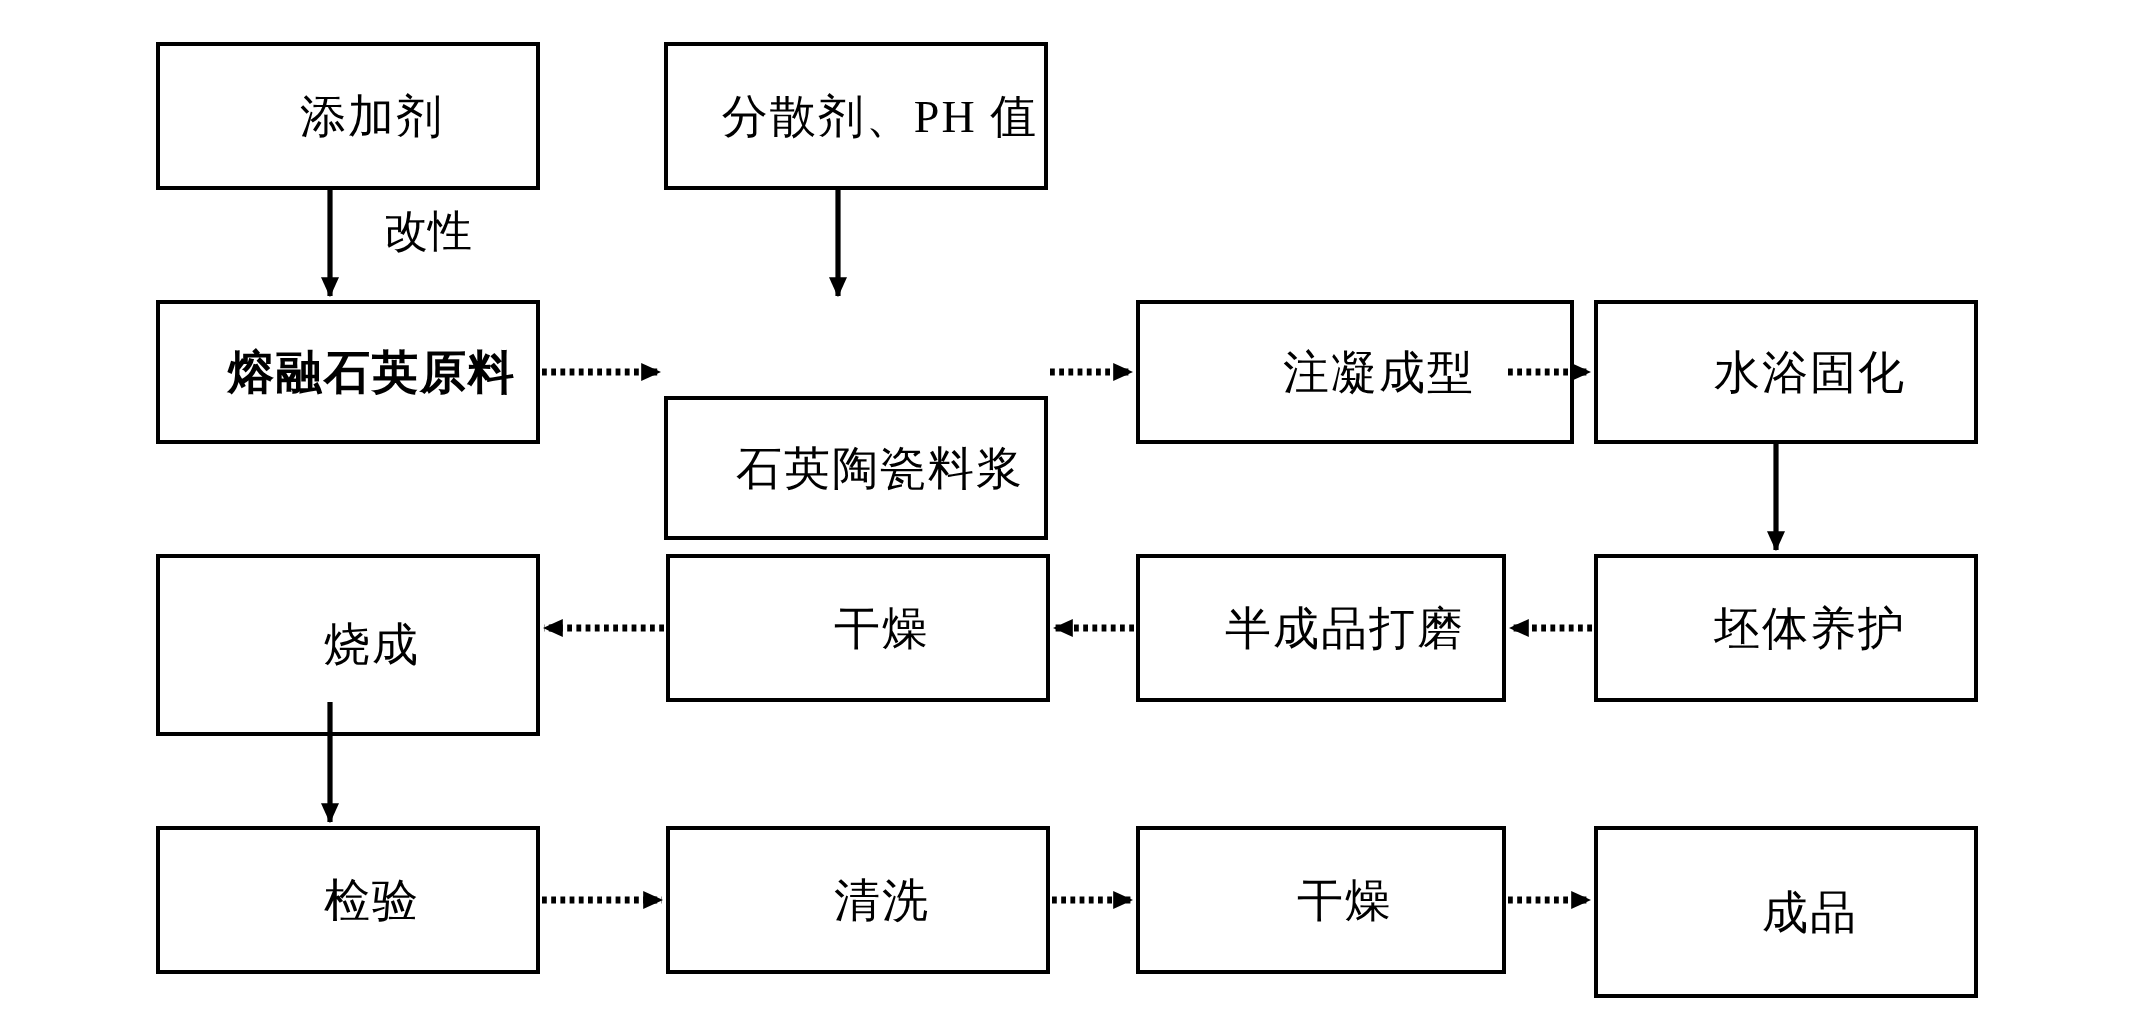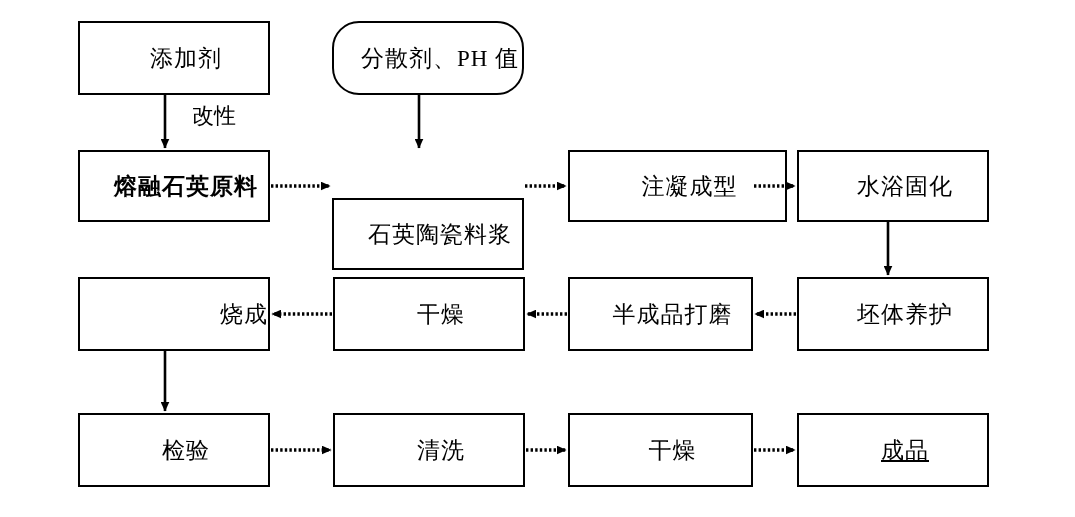--- a/index.html
+++ b/index.html
@@ -47,41 +47,41 @@
 </style>
 </head>
 <body>
 
 <div id="canvas">
 
   <div class="node" style="left:78px;  top:21px;  width:192px; height:74px;">
     <span>添加剂</span>
   </div>
 
-  <div class="node" style="left:332px; top:21px;  width:192px; height:74px;border-radius:27px;">
+  <div class="node" style="left:332px; top:21px;  width:192px; height:74px;">
     <span>分散剂、PH 值</span>
   </div>
 
   <div class="node" style="left:78px;  top:150px; width:192px; height:72px;font-weight:bold;">
     <span>熔融石英原料</span>
   </div>
 
   <div class="node" style="left:332px; top:150px; width:192px; height:72px;margin-top:48px;">
     <span>石英陶瓷料浆</span>
   </div>
 
   <div class="node" style="left:568px; top:150px; width:219px; height:72px;">
     <span>注凝成型</span>
   </div>
 
   <div class="node" style="left:797px; top:150px; width:192px; height:72px;">
     <span>水浴固化</span>
   </div>
 
-  <div class="node" style="left:78px;  top:277px; width:192px; height:74px;justify-content:flex-end;">
+  <div class="node" style="left:78px;  top:277px; width:192px; height:91px;">
     <span>烧成</span>
   </div>
 
   <div class="node" style="left:333px; top:277px; width:192px; height:74px;">
     <span>干燥</span>
   </div>
 
   <div class="node" style="left:568px; top:277px; width:185px; height:74px;">
     <span>半成品打磨</span>
   </div>
@@ -95,21 +95,21 @@
   </div>
 
   <div class="node" style="left:333px; top:413px; width:192px; height:74px;">
     <span>清洗</span>
   </div>
 
   <div class="node" style="left:568px; top:413px; width:185px; height:74px;">
     <span>干燥</span>
   </div>
 
-  <div class="node" style="left:797px; top:413px; width:192px; height:74px;text-decoration:underline;">
+  <div class="node" style="left:797px; top:413px; width:192px; height:86px;">
     <span>成品</span>
   </div>
 
   <div class="edge-label" style="left:192px; top:105px;">改性</div>
 
   <div class="conn" style="left:0; top:0; width:1075px; height:517px;">
     <svg width="1075" height="517" viewBox="0 0 1075 517" xmlns="http://www.w3.org/2000/svg">
       <defs>
         <marker id="ah" markerWidth="10" markerHeight="9" refX="9.4" refY="4.5" orient="auto" markerUnits="userSpaceOnUse">
           <path d="M0,0 L10,4.5 L0,9 z" fill="#000000"></path>

